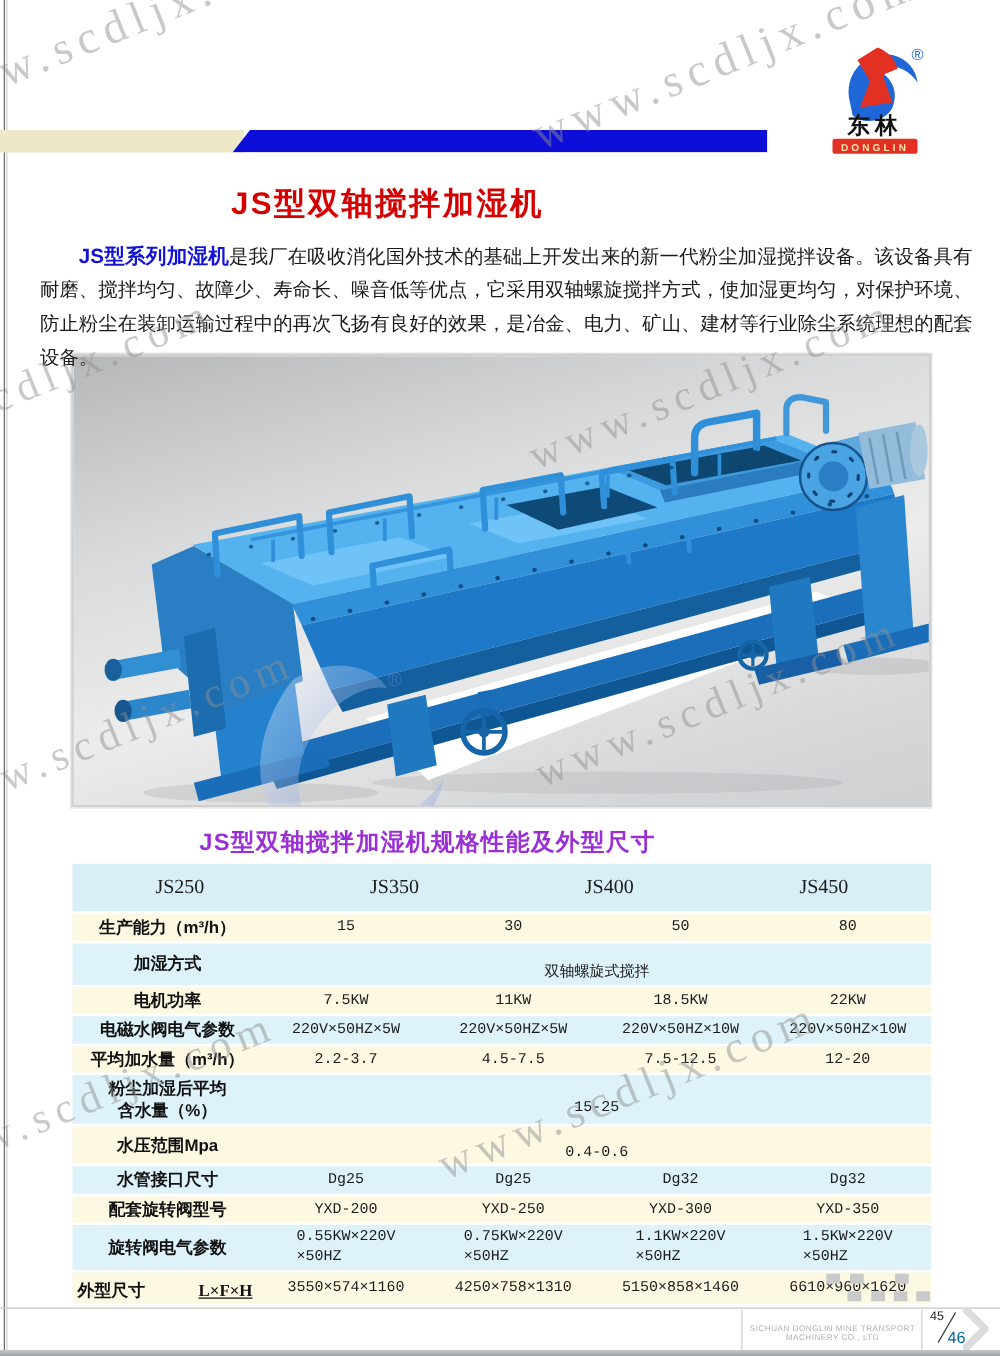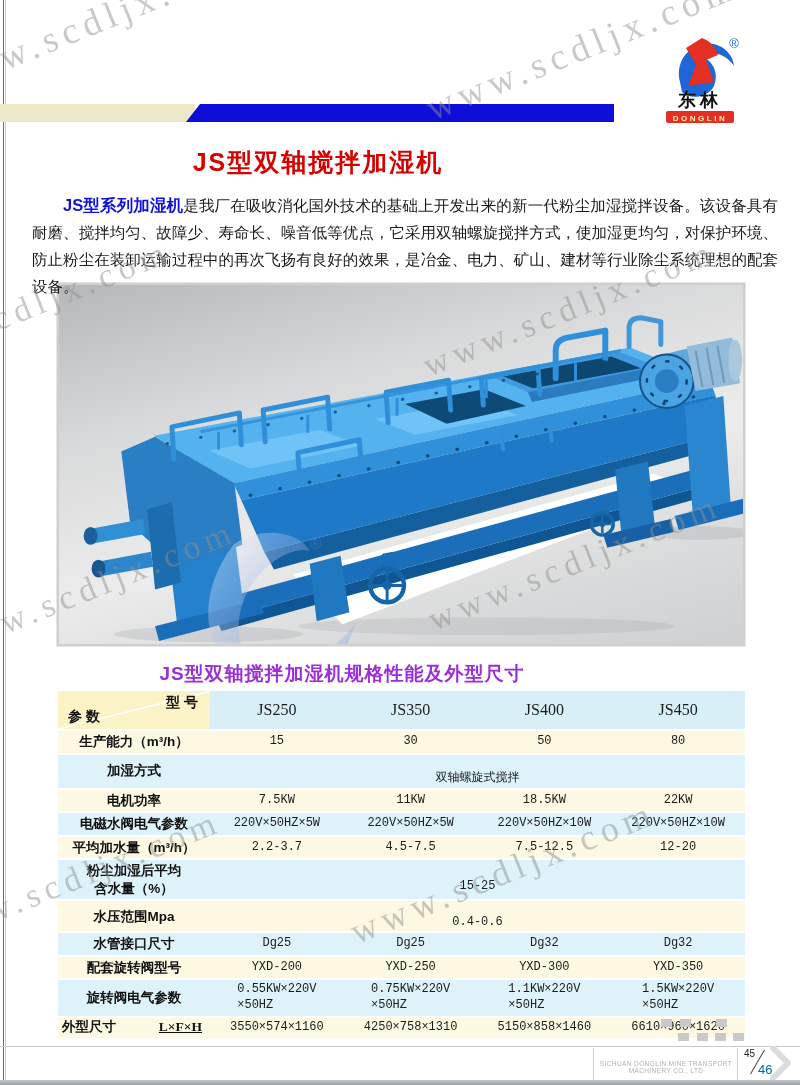--- a/index.html
+++ b/index.html
@@ -28,21 +28,21 @@
   .w3{left:-120px;top:348px;}
   .w4{left:425px;top:348px;}
   .w5{left:-55px;top:628px;}
   .w6{left:430px;top:602px;}
   .w7{left:-70px;top:918px;}
   .w8{left:352px;top:912px;font-size:36px;}
 
   
   .doc-title{position:absolute;left:0;top:146px;width:620px;text-align:center;
              font-size:25px;font-weight:bold;color:var(--title_red,#d50000);
-             letter-spacing:2px;z-index:3;margin:0;padding-left:8px;}
+             letter-spacing:2px;z-index:3;margin:0;}
   .intro{position:absolute;left:28px;top:188px;width:746px;font-size:15.5px;
          line-height:27px;color:#1a1a1a;text-align:justify;text-indent:2em;
          z-index:3;margin:4px;}
   .intro .lead{color:var(--lead_blue,#1212d8);font-weight:bold;font-size:16.5px;}
 
   
   .photo{position:absolute;left:57px;top:283px;width:688px;height:363px;
          border:2px solid #cfcfcf;box-sizing:border-box;z-index:1;
          background:linear-gradient(165deg,#b5b7b9 0%,#d8d9da 30%,#ececec 58%,#d8d9da 82%,#cfd0d2 100%);
          box-shadow:0 0 0 1px #e6e6e6;}
@@ -60,21 +60,21 @@
   .corner .cb{position:absolute;left:10px;bottom:3px;font-size:14px;font-weight:bold;color:#111;}
   .models{flex:1;display:flex;background:var(--header_blue,#d8eff7);}
   .model-cell{flex:1;display:flex;align-items:center;justify-content:center;
               font-family:Liberation Serif, serif;font-size:16px;color:#1c1c1c;}
   .row{display:flex;border-bottom:2px solid #fff;min-height:20px;}
   .row.cream{background:var(--row_cream,#fcf8e2);}
   .row.blue{background:var(--row_blue,#ddf2f9);}
   .row .label{width:152px;flex:none;display:flex;align-items:center;justify-content:center;
               font-weight:bold;font-size:13.5px;color:#111;text-align:center;
               white-space:pre-line;line-height:1.3;padding:2px 0;}
-  .row .label.split{justify-content:space-between;padding:0 8px 2px 4px;box-sizing:border-box;}
+  .row .label.split{justify-content:space-between;padding:6px 8px 2px 4px;box-sizing:border-box;}
   .row .label .l2{font-family:"Liberation Serif",serif;font-weight:bold;text-decoration:underline;}
   .row .vals{flex:1;display:flex;}
   .val{flex:1;display:flex;align-items:center;justify-content:center;
        font-family:Liberation Mono, monospace;font-size:12px;color:#1c1c1c;padding:2px 0;}
   .val .vtext{white-space:pre-line;text-align:left;line-height:1.3;}
   .span-val{flex:1;margin-top:12px;}
 
   
   .sq{position:absolute;width:11px;height:8px;background:#c9c9c9;z-index:2;}
 
@@ -221,24 +221,20 @@
         <path d="M175,262 C135,315 140,382 205,402 C175,368 172,330 198,296 C214,275 238,264 252,268 C240,247 200,243 175,262 Z" fill="url(#swg)"></path>
         <path d="M205,402 C250,408 290,380 298,340 C280,368 250,382 222,376 Z" fill="url(#swg)"></path>
         <text x="258" y="266" font-size="16" text-anchor="middle" fill="#5b82d8">®</text>
       </g>
     </svg>
   </div>
 
   <h2 class="tbl-title">JS型双轴搅拌加湿机规格性能及外型尺寸</h2>
   <div class="spec-table">
     <div class="thead">
-      <div class="corner">
-        <span class="ct">型 号</span>
-        <span class="cb">参 数</span>
-      </div>
       <div class="models">
           <div class="model-cell">JS250</div>
           <div class="model-cell">JS350</div>
           <div class="model-cell">JS400</div>
           <div class="model-cell">JS450</div>
         </div>
     </div>
     <div>
         <div class="row cream">
           <div class="label">生产能力（m³/h）</div>

